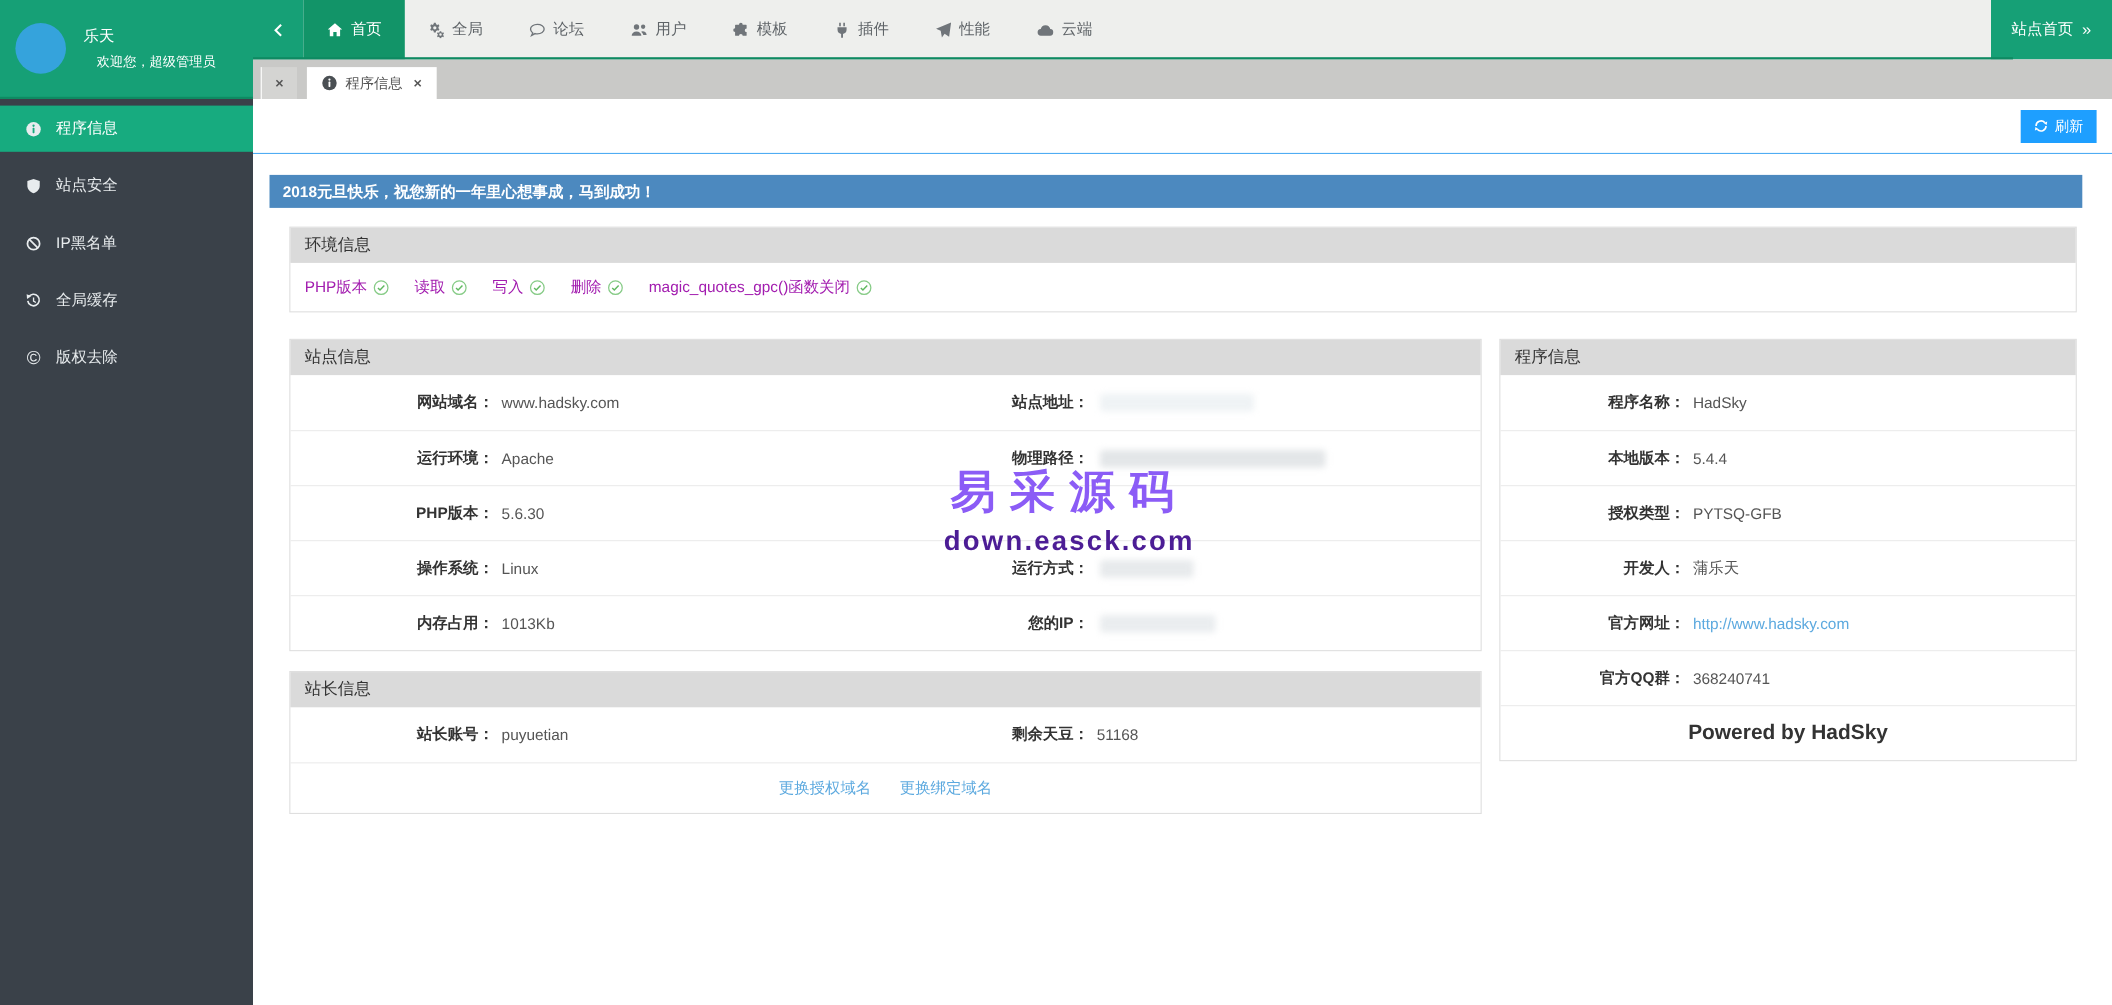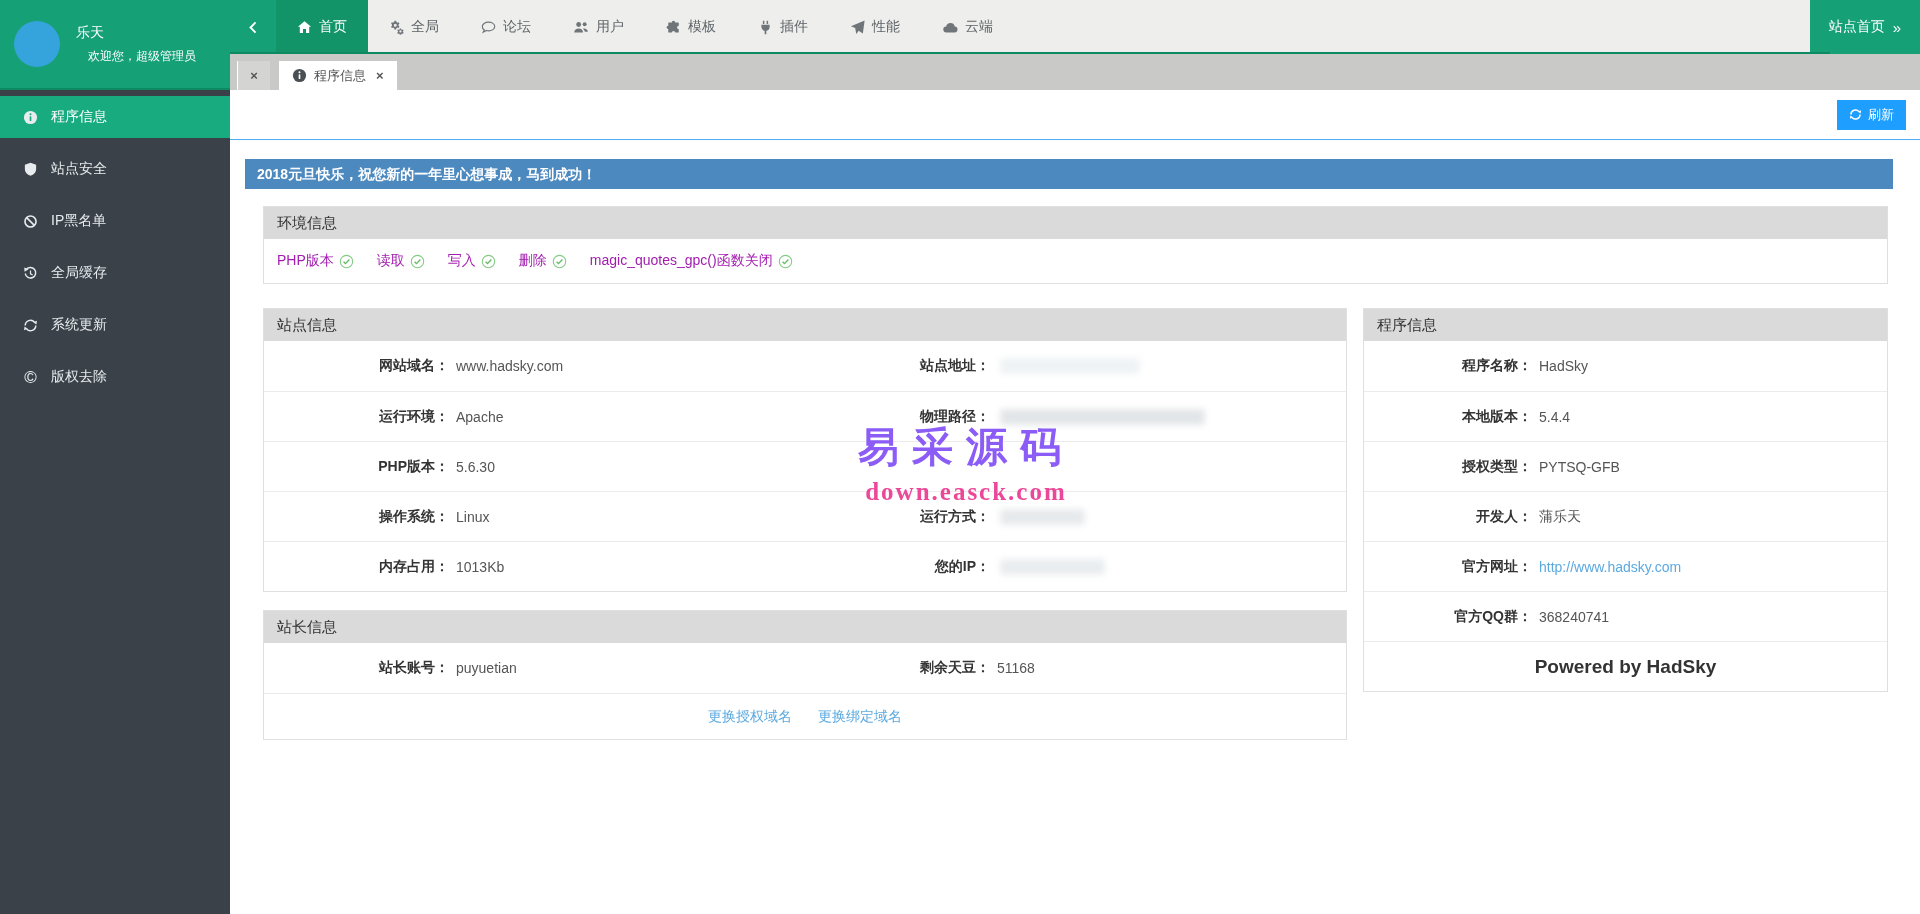--- a/index.html
+++ b/index.html
@@ -79,22 +79,22 @@
   .links-row{height:46px;display:flex;align-items:center;justify-content:center;gap:26px;}
   .domain-link{color:#5CA9DF;font-size:14px;cursor:pointer;}
   .powered-row{height:50px;display:flex;align-items:center;justify-content:center;
     font-weight:bold;color:#333;font-size:19px;}
   .mt18{margin-top:18px;}
 
   
   .watermark{position:absolute;left:628px;top:330px;text-align:center;pointer-events:none;z-index:9;}
   .wm-title{font-family:Liberation Mono, monospace;font-weight:bold;font-size:41px;
     color:#8b5cf6;letter-spacing:13px;white-space:nowrap;}
-  .wm-sub{font-family:Liberation Serif, serif;font-weight:bold;font-size:25px;
-    color:#ec4899;letter-spacing:2px;margin-top:3px;}
+  .wm-sub{font-family:Liberation Sans, sans-serif;font-weight:bold;font-size:25px;
+    color:#4c1d95;letter-spacing:2px;margin-top:3px;text-align:right;}
 </style>
 </head>
 <body>
 
 <div class="sidebar">
   <div class="user-panel">
     <div class="avatar"></div>
     <div class="u-name">乐天</div>
     <div class="u-welcome">欢迎您，超级管理员</div>
   </div>
@@ -128,30 +128,20 @@
     </div>
     <div class="menu-item">
       <span class="ic">
         <svg viewBox="0 0 16 16" width="15" height="15">
             <path d="M3.2 4.2A5.6 5.6 0 1 1 2.4 8" fill="none" stroke="currentColor" stroke-width="1.6"></path>
             <path d="M1.3 1.6l.4 4.6 4.2-2.8z" fill="currentColor"></path>
             <path d="M8 4.8v3.5l2.3 1.3" fill="none" stroke="currentColor" stroke-width="1.3"></path>
           </svg>
       </span>
       <span>全局缓存</span>
-    </div>
-    <div class="menu-item">
-      <span class="ic">
-        <svg viewBox="0 0 16 16" width="15" height="15">
-            <path d="M13.6 8a5.6 5.6 0 0 1-9.8 3.7M2.4 8a5.6 5.6 0 0 1 9.8-3.7" fill="none" stroke="currentColor" stroke-width="1.6"></path>
-            <path d="M14.9 2.9l-.6 4-3.3-2.3z" fill="currentColor"></path>
-            <path d="M1.1 13.1l.6-4 3.3 2.3z" fill="currentColor"></path>
-          </svg>
-      </span>
-      <span>系统更新</span>
     </div>
     <div class="menu-item">
       <span class="ic copyright-glyph">©</span>
       <span>版权去除</span>
     </div>
   </div>
 </div>
 
 <div class="topbar">
   <div class="back-btn">

